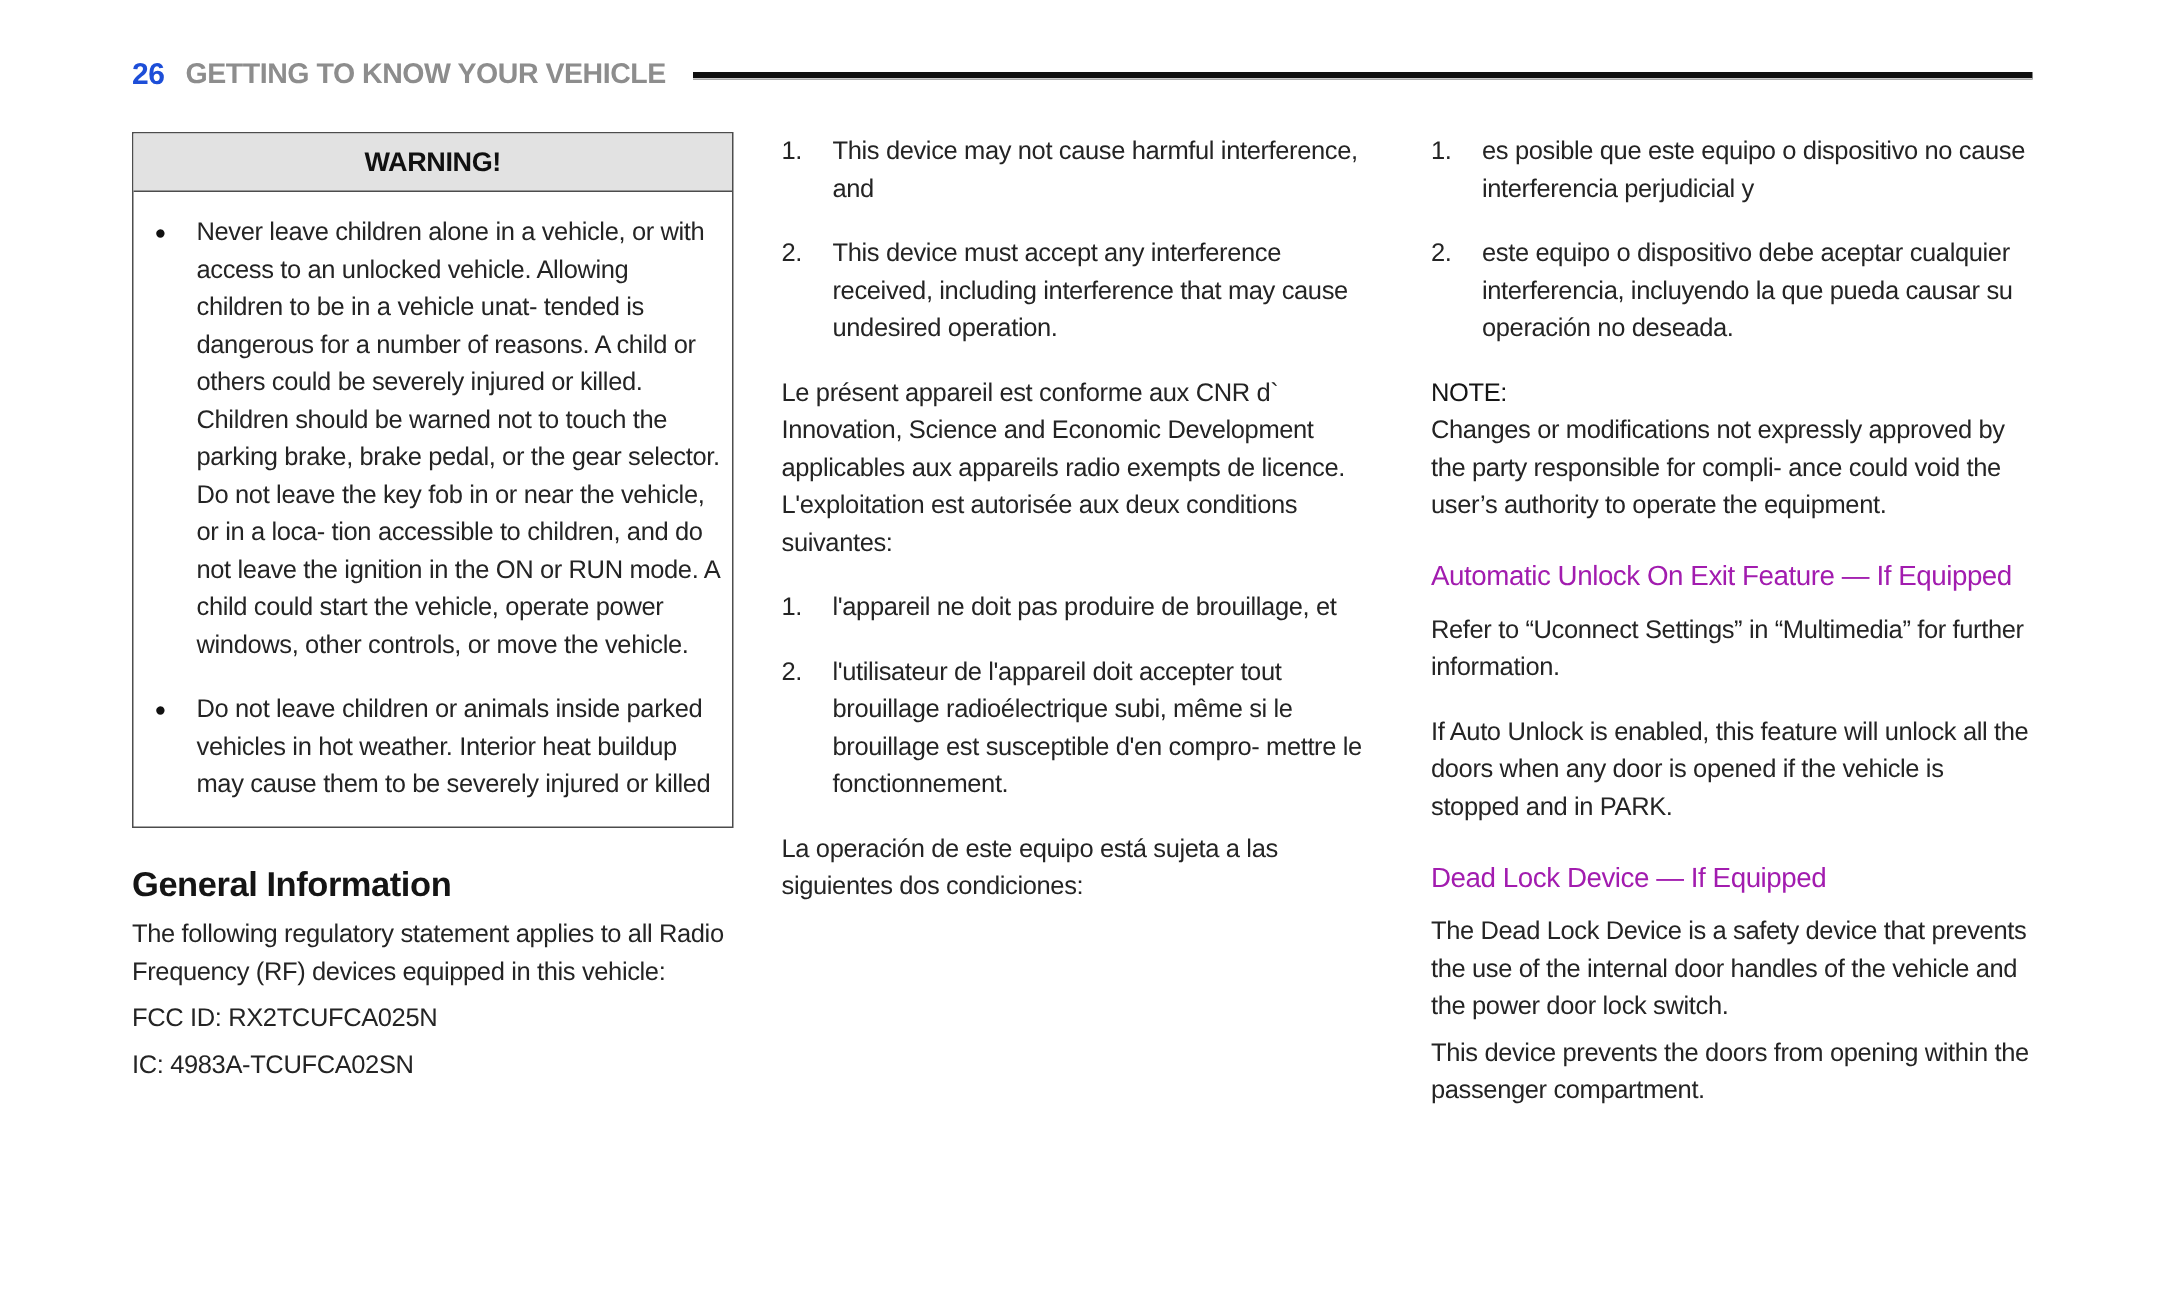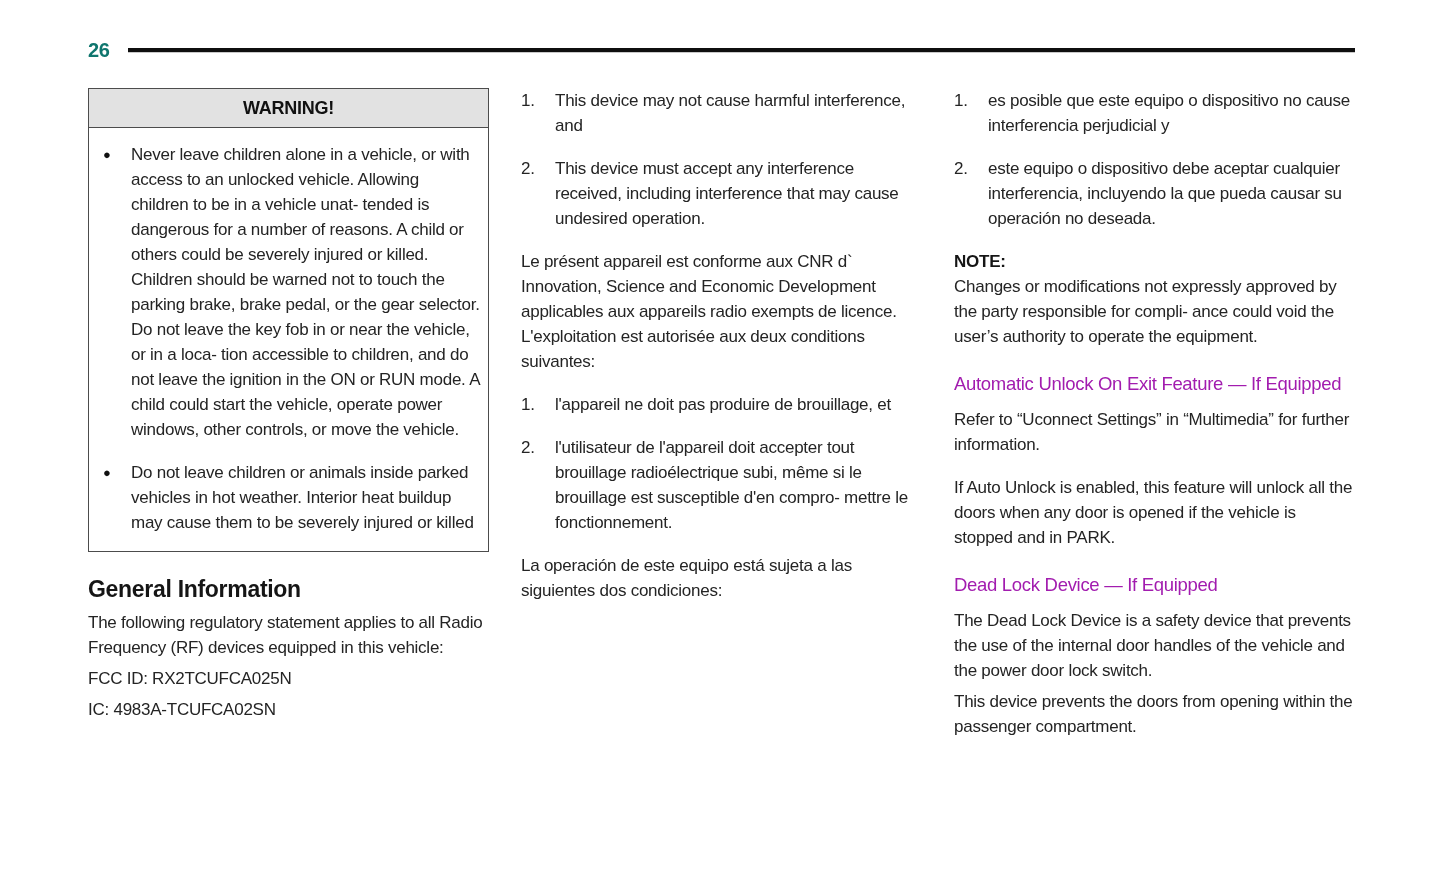--- a/index.html
+++ b/index.html
@@ -5,21 +5,21 @@
   * { margin: 0; padding: 0; box-sizing: border-box; }
   html, body { width: 1445px; height: 874px; background: #ffffff; overflow: hidden; }
   body {
     font-family: "Liberation Sans", sans-serif;
     color: #242424;
   }
   .page { padding: 38px 90px 0 88px; width: 1445px; }
 
   
   .page-header { display: flex; align-items: center; height: 24px; }
-  .page-num { font-size: 20px; font-weight: 700; color: #0f766e; letter-spacing: -0.3px; }
+  .page-num { font-size: 20px; font-weight: 700; color: #1d4ed8; letter-spacing: -0.3px; }
   .page-title {
     font-size: 19px; font-weight: 700; color: #8d8d8d;
     letter-spacing: -0.3px; margin-left: 14px; white-space: nowrap;
   }
   .header-rule { flex: 1; height: 5px; background: #0f0f0f; margin-left: 18px; border-bottom: 1px solid #c9c9c9; }
 
   
   .columns { display: flex; margin-top: 26px; }
   .col { width: 402px; font-size: 17px; line-height: 25px; letter-spacing: -0.25px; }
   .col + .col { margin-left: 32px; }
@@ -49,30 +49,31 @@
     line-height: 26px; margin: 22px 0 10px 0; letter-spacing: -0.3px;
   }
   .mono-line { margin-bottom: 6px; }
 
   ol.num-list { list-style: none; margin-bottom: 18px; }
   ol.num-list li { display: flex; }
   ol.num-list li + li { margin-top: 18px; }
   .num { width: 34px; flex-shrink: 0; }
   .num-text { flex: 1; }
 
-  .note-label { font-weight: 700; color: #151515; }
+  .note-label { font-weight: 400; color: #151515; }
   .note-text { }
 </style>
 </head>
 <body>
 
 <div class="page">
 
   <div class="page-header">
     <span class="page-num">26</span>
+    <span class="page-title">GETTING TO KNOW YOUR VEHICLE</span>
     <div class="header-rule"></div>
   </div>
 
   <div class="columns">
 
     <section class="col">
       <div class="warning-box">
         <div class="warning-title">WARNING!</div>
         <div class="warning-body">
           <ul>

